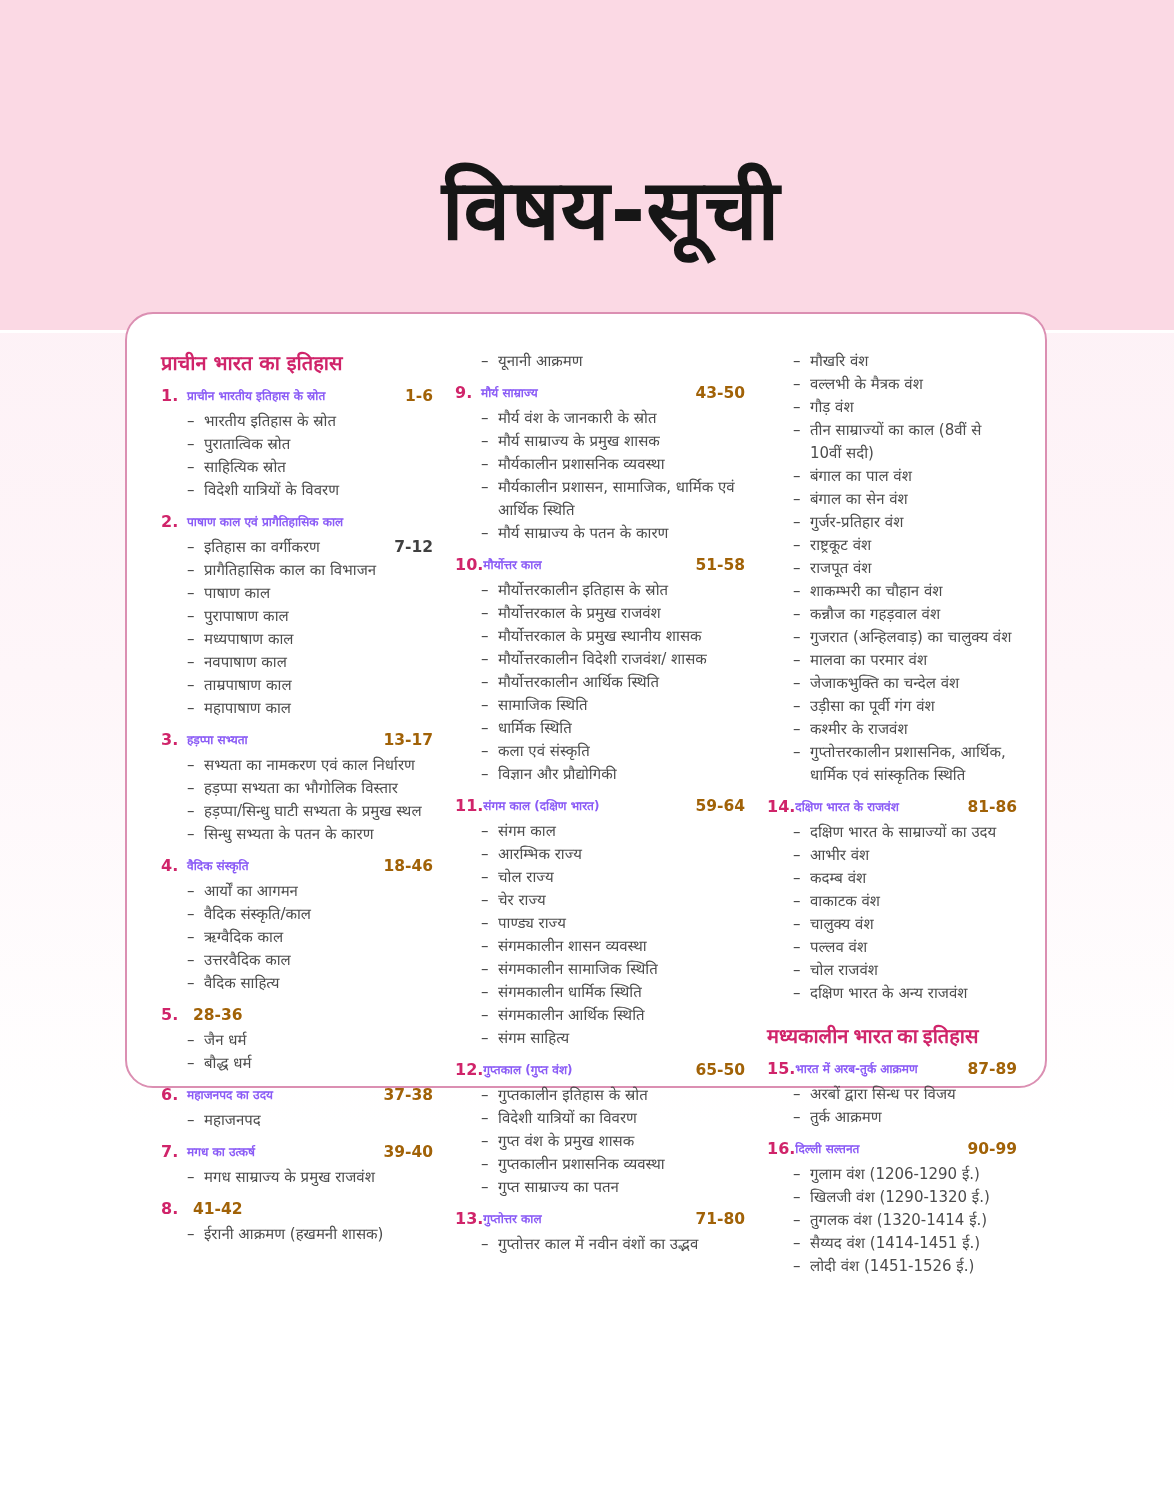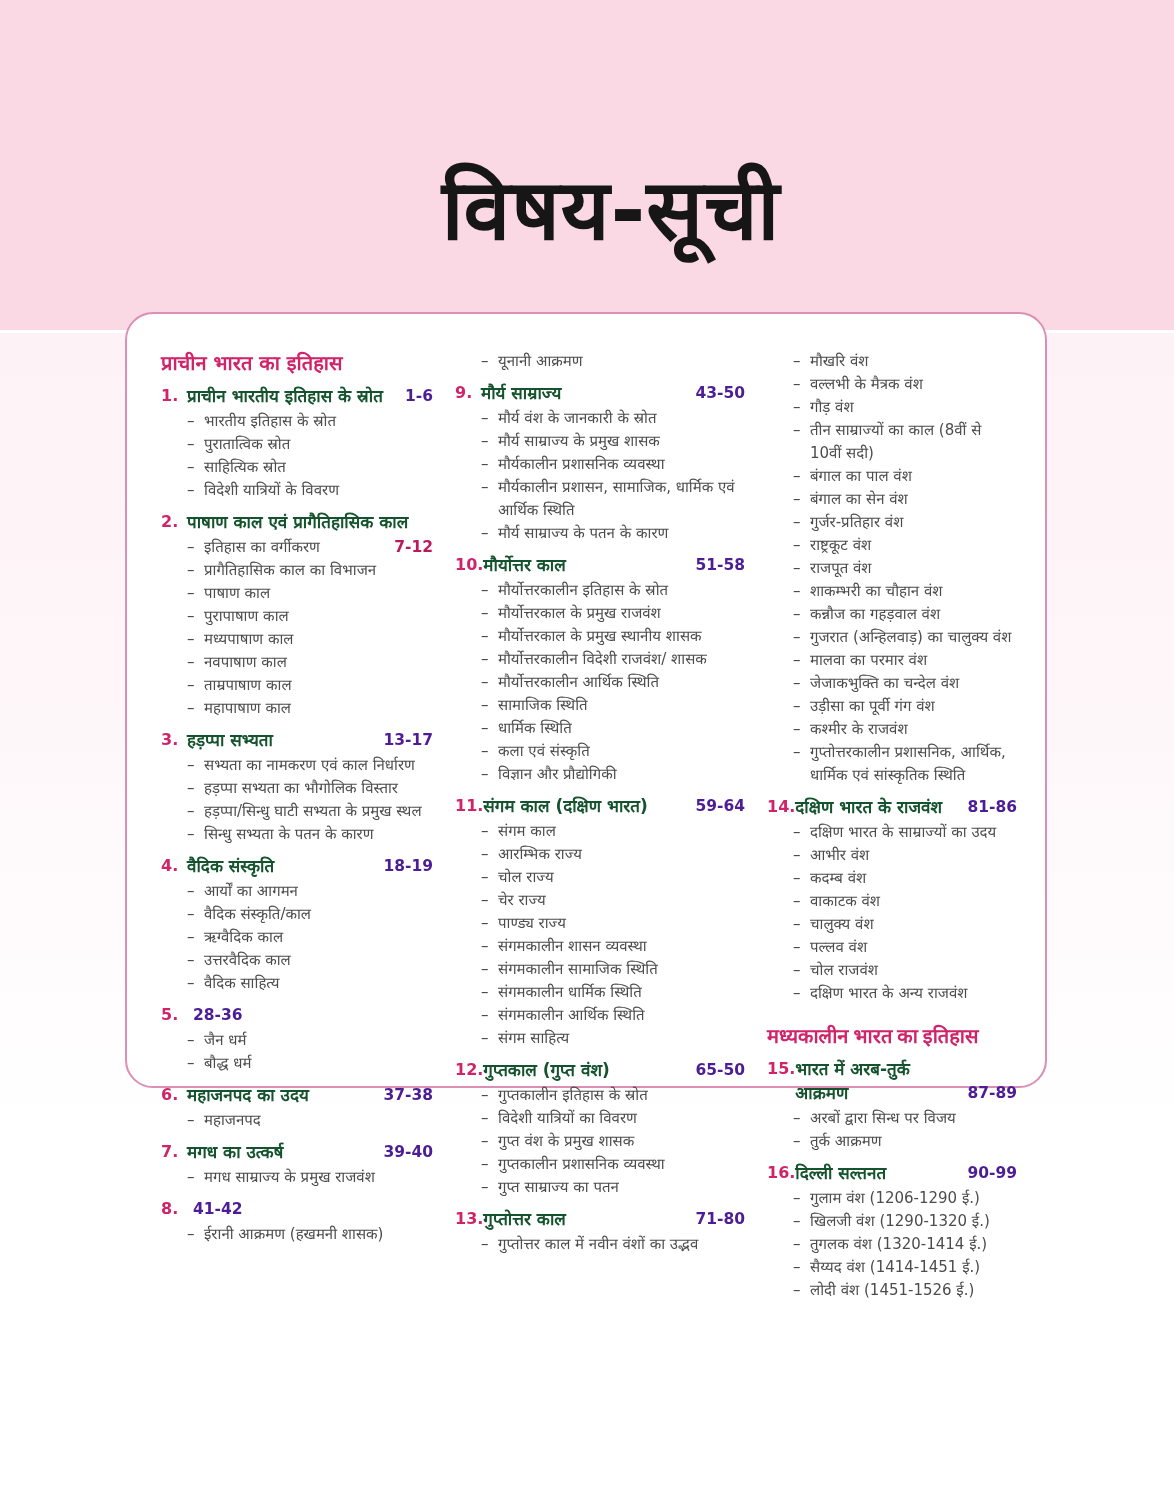--- a/index.html
+++ b/index.html
@@ -76,29 +76,29 @@
   }
   .toc-item .num {
     flex: 0 0 26px;
     color: #d0246a;
     font-weight: bold;
     font-size: 16px;
     line-height: 24px;
   }
   .toc-item .ititle {
     flex: 1 1 auto;
-    color: #14532d;
+    color: #8b5cf6;
     font-weight: bold;
-    font-size: 17px;
+    font-size: 12px;
     line-height: 24px;
   }
   .toc-item .ipages {
     flex: 0 0 auto;
     margin-left: 6px;
-    color: #4c1d95;
+    color: #a16207;
     font-weight: bold;
     font-size: 15.5px;
     line-height: 24px;
     align-self: flex-end;
   }
   .sub {
     display: flex;
     align-items: flex-start;
     margin-left: 26px;
     color: #4c4c4c;
@@ -106,21 +106,21 @@
     line-height: 23px;
   }
   .sub .dash {
     flex: 0 0 17px;
     color: #4c4c4c;
   }
   .sub .stext { flex: 1 1 auto; }
   .sub .spages {
     flex: 0 0 auto;
     margin-left: 6px;
-    color: #be185d;
+    color: #404040;
     font-weight: bold;
     font-size: 15.5px;
   }
 </style>
 </head>
 <body>
 
 <div class="page">
   <div class="band"></div>
   <div class="page-title">विषय-सूची</div>
@@ -203,21 +203,21 @@
             <span class="dash">–</span>
             <span class="stext">हड़प्पा/सिन्धु घाटी सभ्यता के प्रमुख स्थल</span>
           </div>
           <div class="sub">
             <span class="dash">–</span>
             <span class="stext">सिन्धु सभ्यता के पतन के कारण</span>
           </div>
           <div class="toc-item">
             <span class="num">4.</span>
             <span class="ititle">वैदिक संस्कृति</span>
-            <span class="ipages">18-19</span>
+            <span class="ipages">18-46</span>
           </div>
           <div class="sub">
             <span class="dash">–</span>
             <span class="stext">आर्यों का आगमन</span>
           </div>
           <div class="sub">
             <span class="dash">–</span>
             <span class="stext">वैदिक संस्कृति/काल</span>
           </div>
           <div class="sub">

